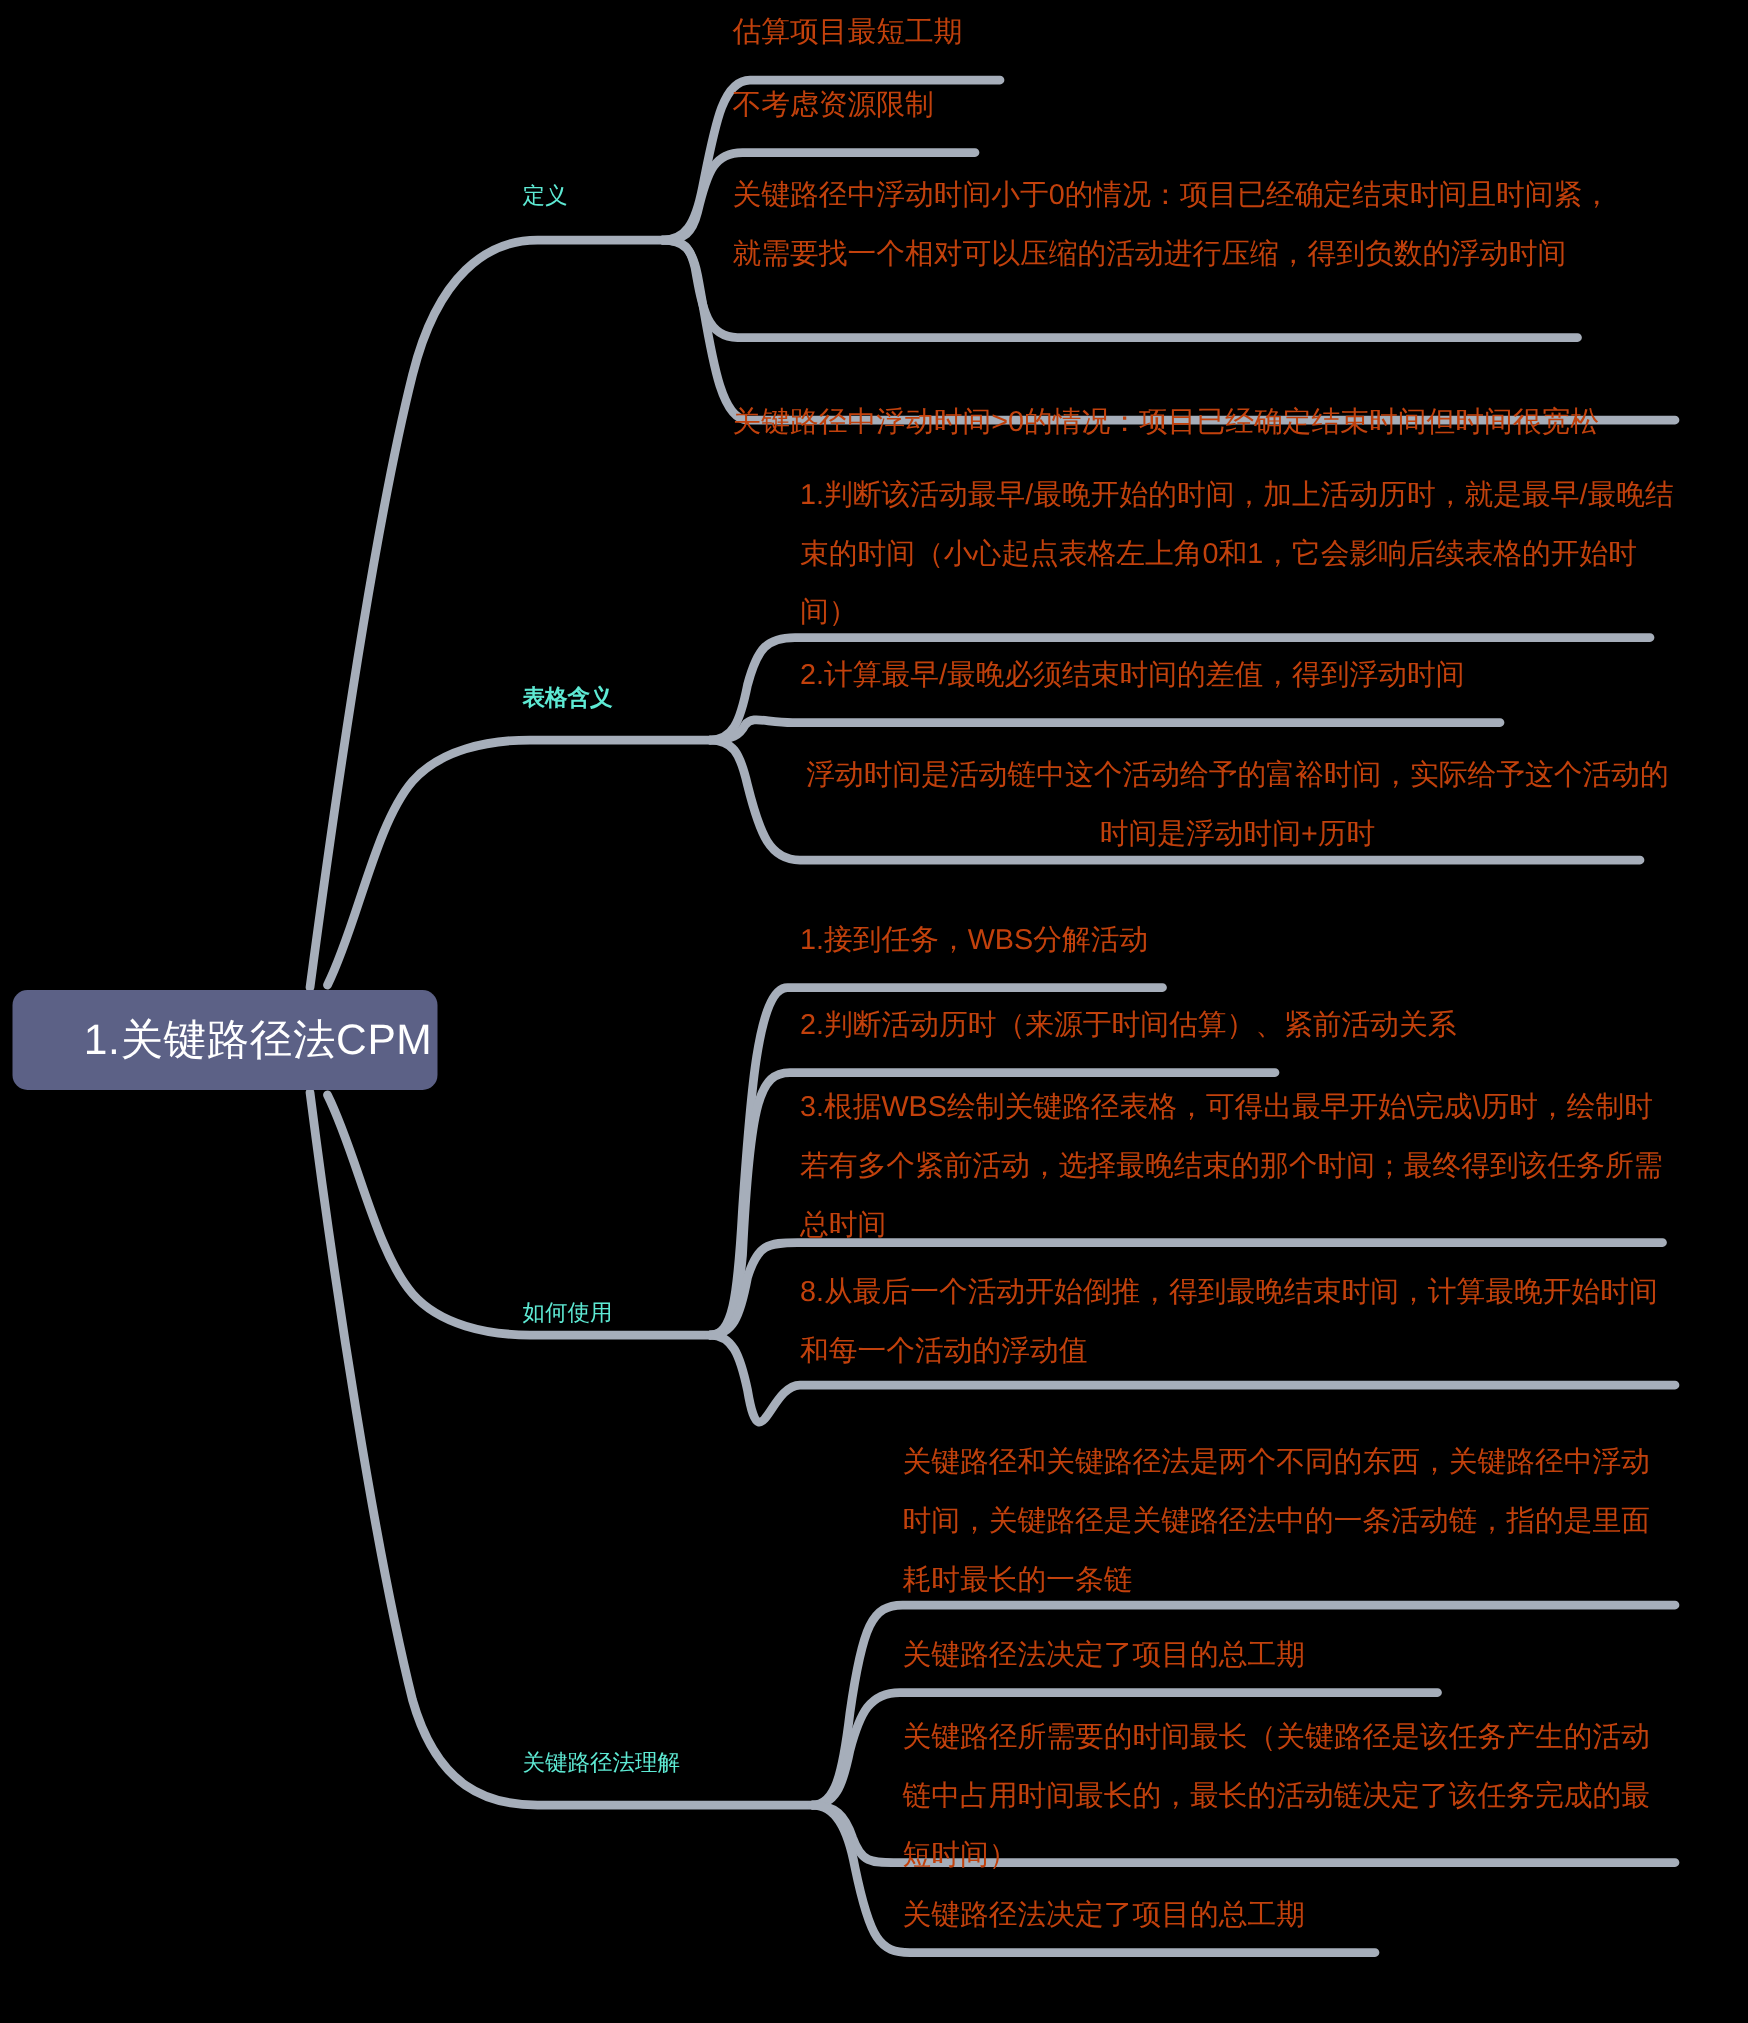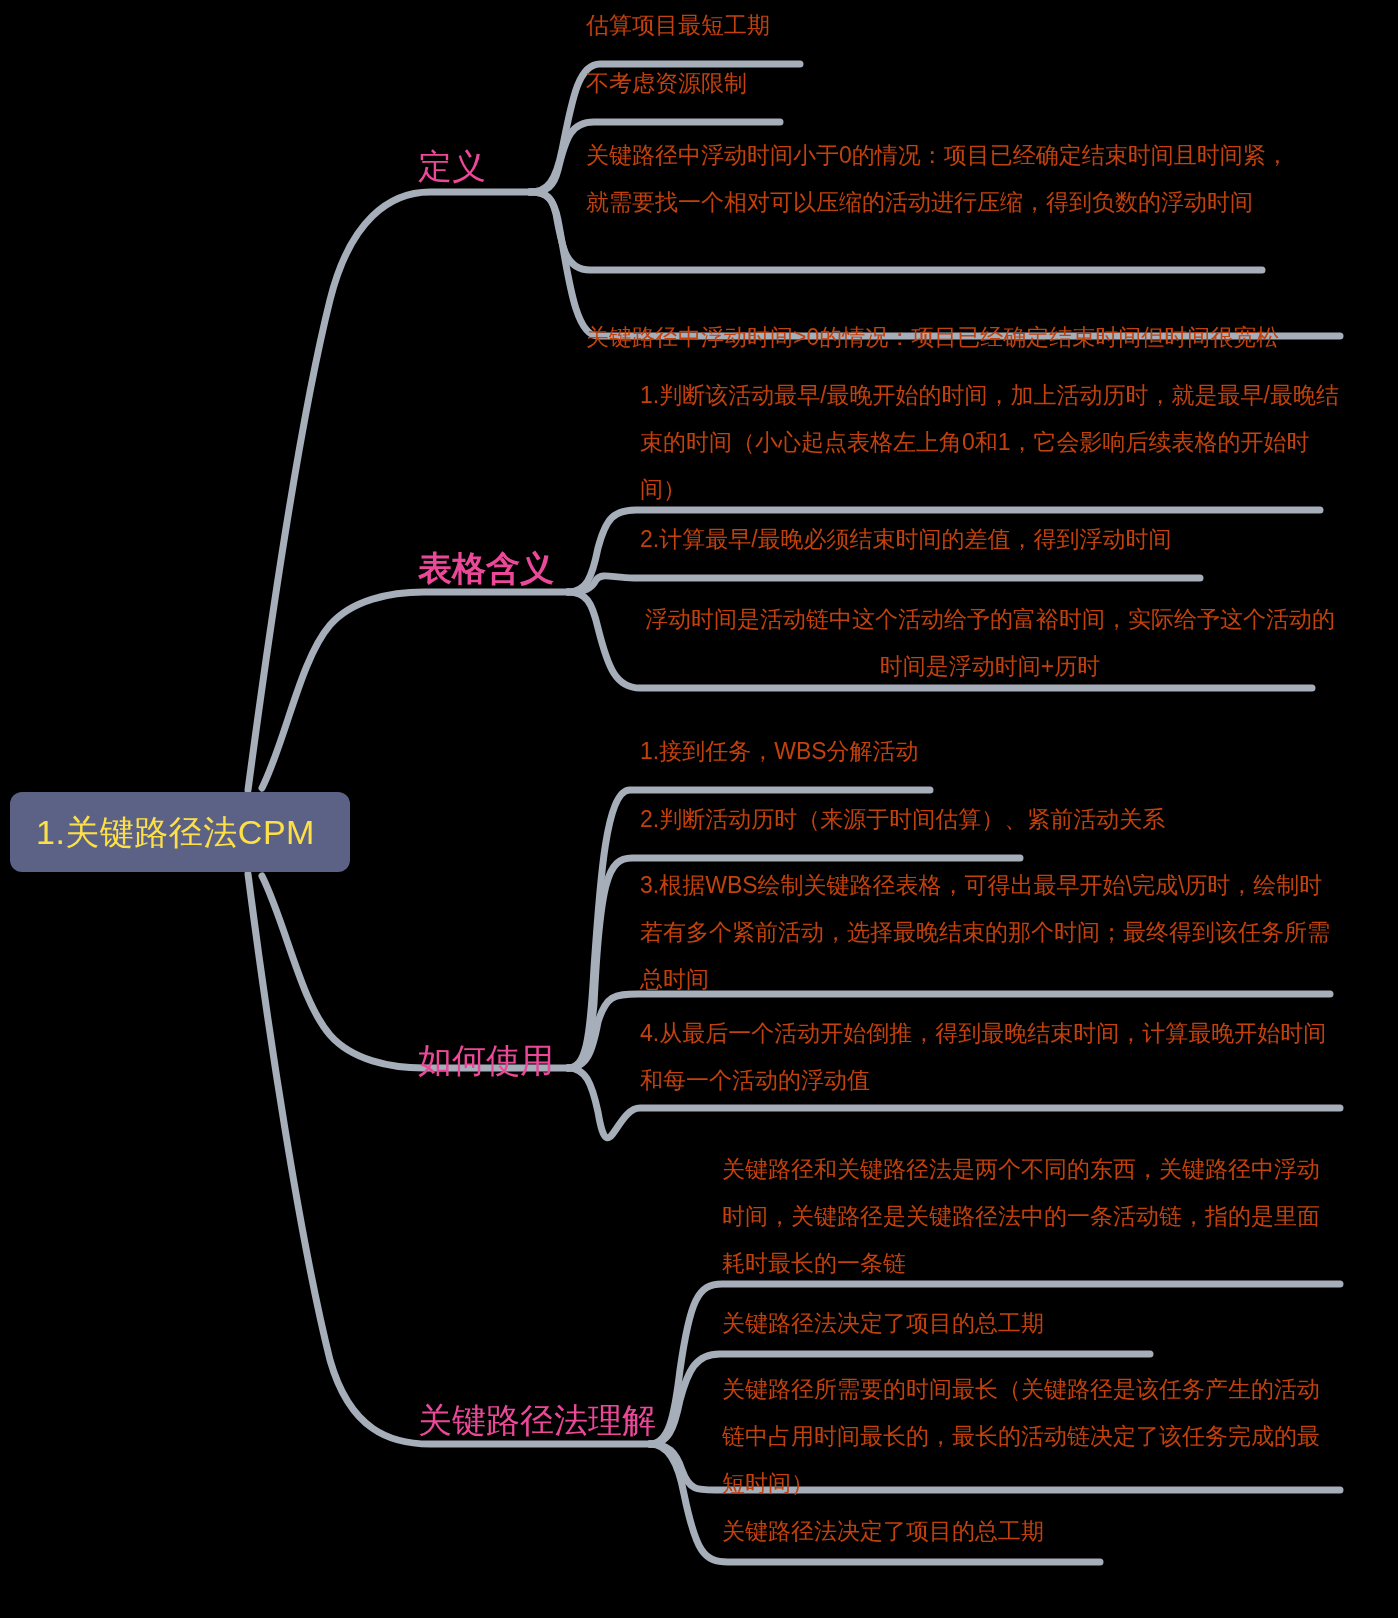--- a/index.html
+++ b/index.html
@@ -31,31 +31,32 @@
     height: 80px;
     background: #5c6186;
     border-radius: 12px;
     display: flex;
     align-items: center;
     box-sizing: border-box;
     padding-left: 26px;
     z-index: 5;
   }
   #root-node .root-label {
-    color: #fde047;
+    color: #ffffff;
     font-size: 34px;
     line-height: 1;
     letter-spacing: 0.5px;
     white-space: nowrap;
+    margin-left: 31px;
   }
   
   .branch-label {
     position: absolute;
-    color: #ec4899;
-    font-size: 34px;
+    color: #5eead4;
+    font-size: 18px;
     line-height: 1.2;
     white-space: nowrap;
     z-index: 4;
   }
   
   .leaf {
     position: absolute;
     color: #c2410c;
     font-size: 23px;
     line-height: 47px;
@@ -157,21 +158,21 @@
 
   <div class="leaf" style="left:640px; top:796px; width:600px;">
     <span class="leaf-text">2.判断活动历时（来源于时间估算）、紧前活动关系</span>
   </div>
 
   <div class="leaf" style="left:640px; top:862px; width:700px;">
     <span class="leaf-text">3.根据WBS绘制关键路径表格，可得出最早开始\完成\历时，绘制时若有多个紧前活动，选择最晚结束的那个时间；最终得到该任务所需总时间</span>
   </div>
 
   <div class="leaf" style="left:640px; top:1010px; width:700px;">
-    <span class="leaf-text">4.从最后一个活动开始倒推，得到最晚结束时间，计算最晚开始时间和每一个活动的浮动值</span>
+    <span class="leaf-text">8.从最后一个活动开始倒推，得到最晚结束时间，计算最晚开始时间和每一个活动的浮动值</span>
   </div>
 
   <div class="leaf" style="left:722px; top:1146px; width:620px;">
     <span class="leaf-text">关键路径和关键路径法是两个不同的东西，关键路径中浮动时间，关键路径是关键路径法中的一条活动链，指的是里面耗时最长的一条链</span>
   </div>
 
   <div class="leaf" style="left:722px; top:1300px; width:560px;">
     <span class="leaf-text">关键路径法决定了项目的总工期</span>
   </div>
 

